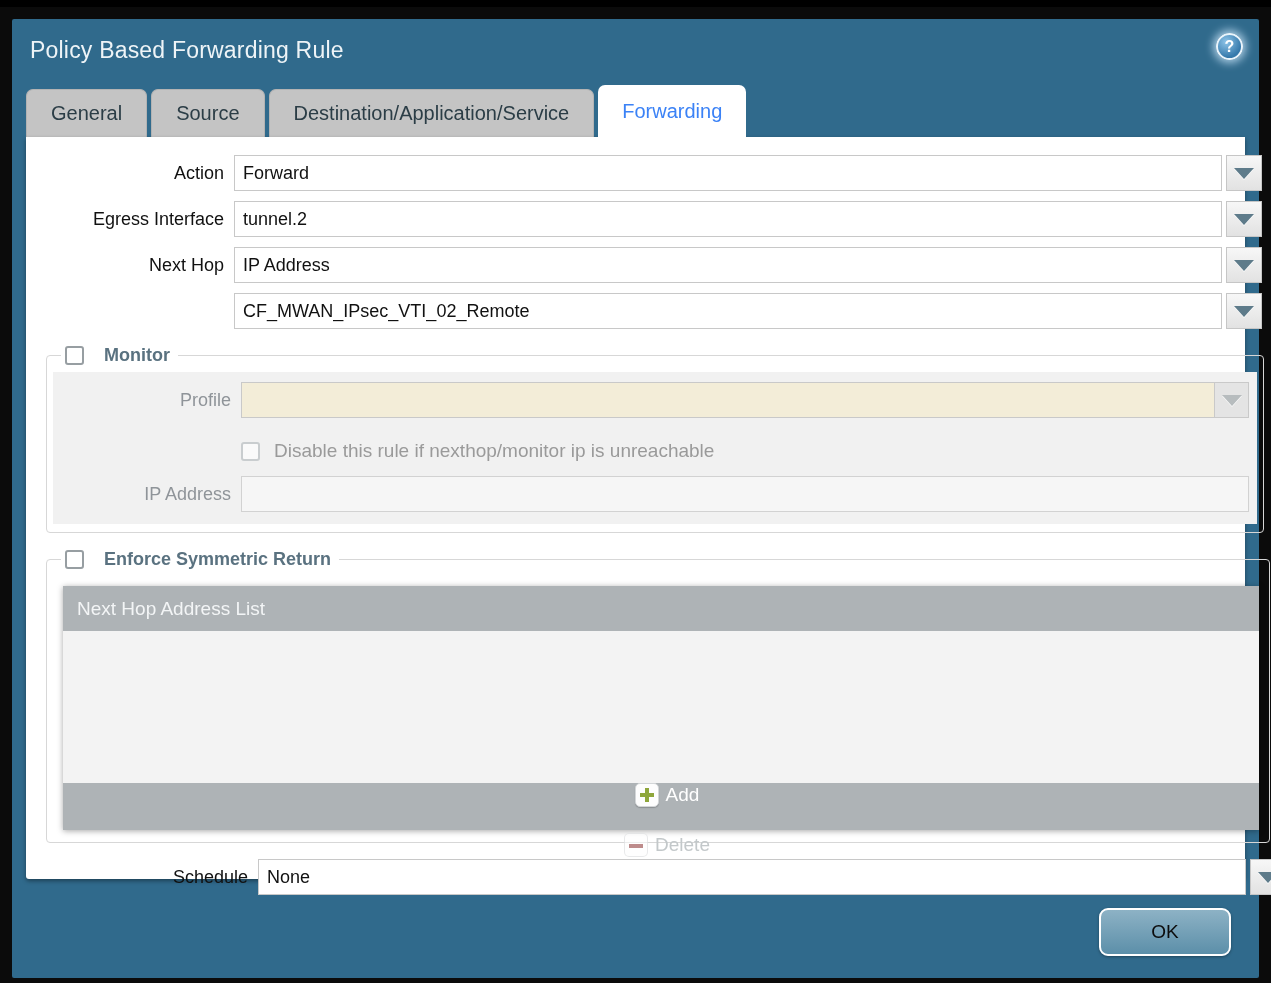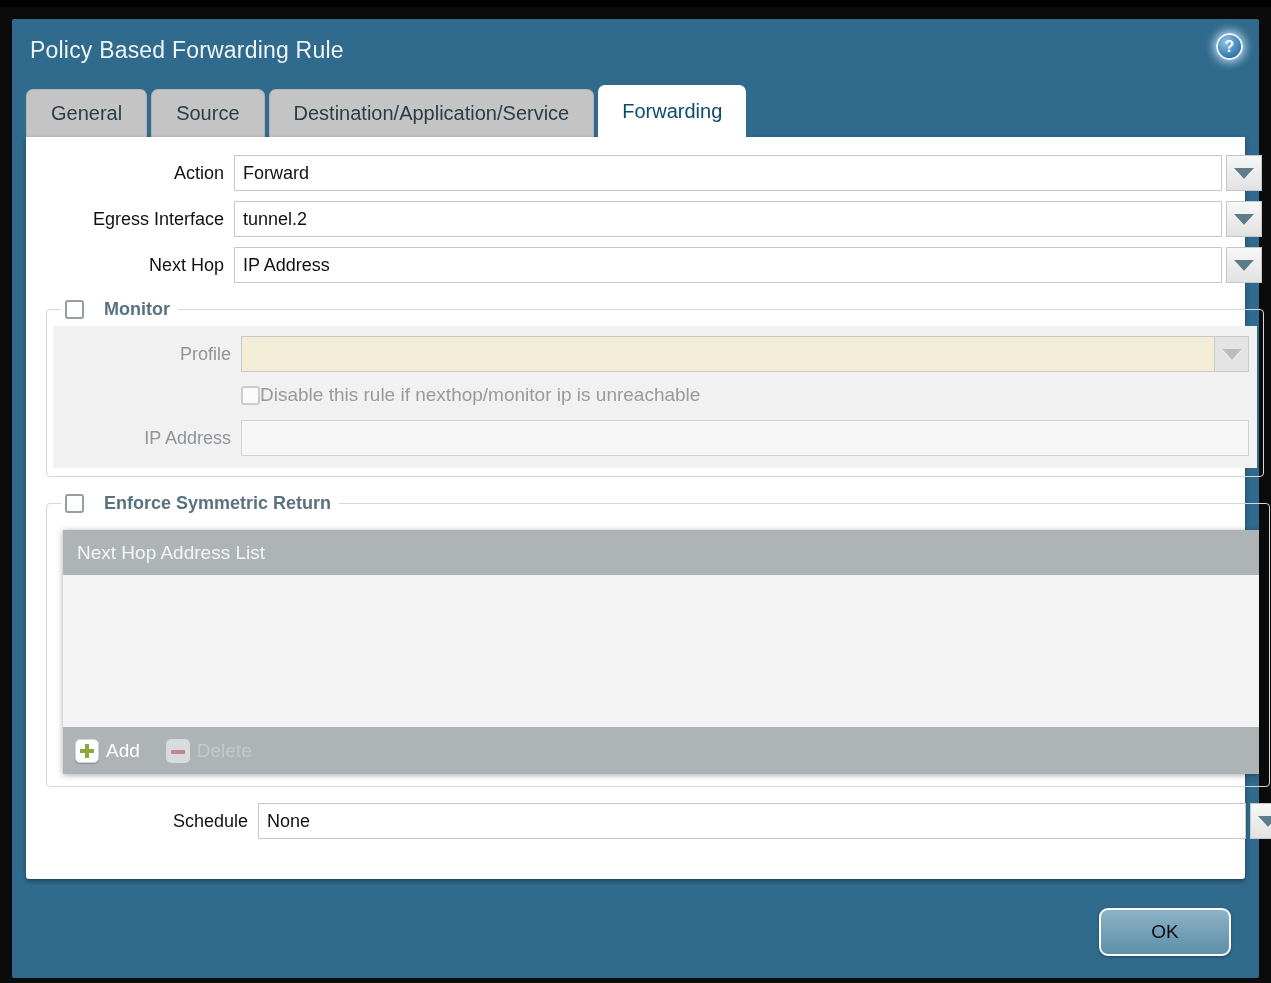--- a/index.html
+++ b/index.html
@@ -35,21 +35,21 @@
   
   .tabs { position:absolute; left:14px; top:66px; height:52px; display:flex; }
   .tab {
     height:48px; margin-top:4px; margin-right:4px;
     background:#c4c4c4; border-radius:7px 7px 0 0;
     display:flex; align-items:center; justify-content:center;
     padding:0 24px; font-size:20px; color:#2b3d46; cursor:pointer;
     border:1px solid #b3b3b3; border-bottom:none;
   }
   .tab.active {
-    background:#ffffff; color:#0c4a6e; height:52px; margin-top:0;
+    background:#ffffff; color:#3b82f6; height:52px; margin-top:0;
     border:none; position:relative; z-index:2;
   }
 
   
   .content {
     position:absolute; left:14px; right:14px; top:118px; bottom:99px;
     background:#ffffff; border-radius:0 0 3px 3px;
     box-shadow:0 2px 4px rgba(0,0,0,.4);
     padding-top:18px;
   }
@@ -104,40 +104,40 @@
   .profile-combo { display:flex; align-items:center; }
   .profile-combo input {
     width:974px; height:36px; border:1px solid #c9c9c9; background:#f3edd8;
     font-family:inherit; font-size:17px; padding:0 8px; outline:none;
   }
   .profile-dd {
     width:34px; height:36px; background:#e4e4e4; border:1px solid #c9c9c9;
     border-left:none; display:flex; align-items:center; justify-content:center;
   }
   .profile-dd .dd-tri { border-top-color:#b7bcbe; }
-  .disable-row { display:flex; align-items:center; margin:12px 0 14px 188px; }
+  .disable-row { display:flex; align-items:center; gap:14px; margin:22px 0 14px 188px; }
   .disable-text { font-size:19px; color:#9a9a9a; }
   .ip-input {
     width:1008px; height:36px; border:1px solid #d2d2d2; background:#f6f6f6;
     font-family:inherit; font-size:17px; padding:0 8px; outline:none;
   }
 
   
   .nh-table {
     margin:10px 4px 4px 10px; width:1196px;
     box-shadow:0 1px 6px rgba(0,0,0,.35);
   }
   .nh-header {
     height:45px; background:#aeb3b6; display:flex; align-items:center;
     padding-left:14px; color:#f3f5f6; font-size:19px;
   }
   .nh-body { height:152px; background:#f3f3f3; }
   .nh-footer {
     height:47px; background:#aeb3b6; display:flex; align-items:center;
-    padding-left:12px; gap:26px;
+    padding-left:12px; gap:26px;flex-direction:column;
   }
   .tbl-btn { display:flex; align-items:center; gap:7px; cursor:pointer; }
   .tbl-icon {
     width:24px; height:24px; border-radius:5px; background:#fdfdfd;
     border:1px solid #d3d6d8; position:relative; flex:none;
     box-shadow:0 1px 1px rgba(0,0,0,.2);
   }
   .tbl-icon::before, .tbl-icon::after {
     content:""; position:absolute; background:#8ea63b;
   }
@@ -208,20 +208,29 @@
       <div class="form-row">
         <div class="form-label">Next Hop</div>
         <div class="combo">
           <input type="text" value="IP Address" style="">
           <div class="dd-btn">
             <div class="dd-tri"></div>
           </div>
         </div>
       </div>
 
+      <div class="form-row">
+        <div class="spacer-label"></div>
+        <div class="combo">
+          <input type="text" value="CF_MWAN_IPsec_VTI_02_Remote" style="">
+          <div class="dd-btn">
+            <div class="dd-tri"></div>
+          </div>
+        </div>
+      </div>
 
       <fieldset>
         <legend>
           <span class="checkbox"></span>
           <span class="legend-text">Monitor</span>
         </legend>
         <div class="monitor-panel">
           <div class="monitor-row">
             <div class="monitor-label">Profile</div>
             <div class="profile-combo">

